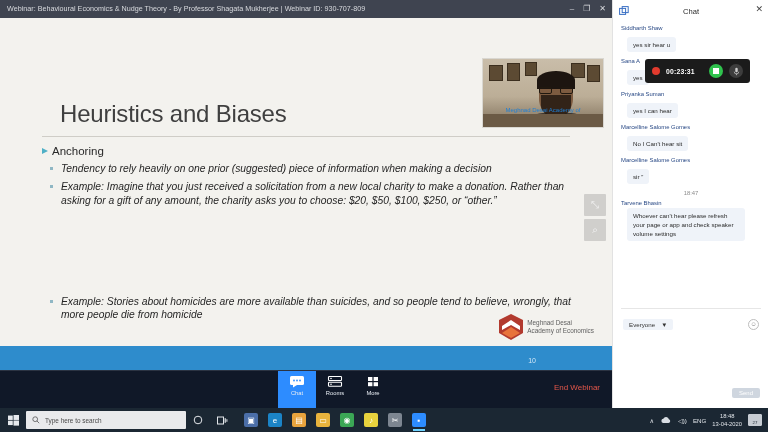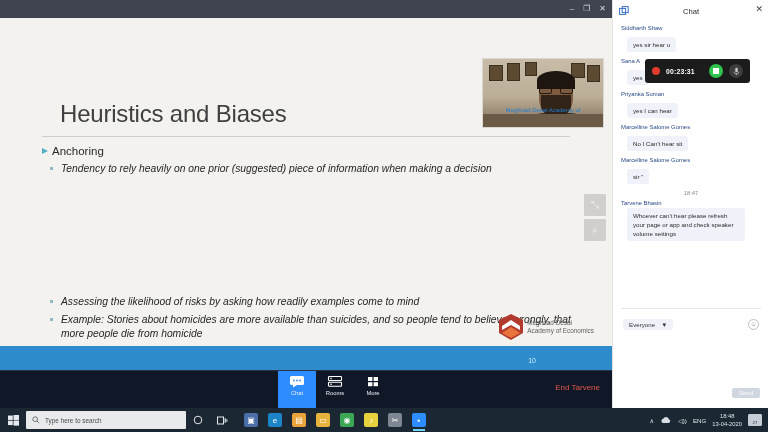--- a/index.html
+++ b/index.html
@@ -249,46 +249,47 @@
     position:relative; display:flex;align-items:flex-end;justify-content:center;
     font-size:4.4px; color:#1b2733; background:#c6ccd3;
   }
 </style>
 </head>
 <body>
 
 <div id="zoom-window">
 
   <div id="titlebar">
+    <span>Webinar: Behavioural Economics &amp; Nudge Theory - By Professor Shagata Mukherjee | Webinar ID: 930-707-809</span>
     <div id="win-controls">
       <span>–</span>
       <span>❐</span>
       <span>✕</span>
     </div>
   </div>
 
   <div id="share-area">
     <div id="slide">
 
       <div id="slide-title">Heuristics and Biases</div>
       <div id="title-rule"></div>
 
       <div class="sec" style="top:127px;">
         <div class="sec-head">
           <span class="arrow"></span>
           <span>Anchoring</span>
         </div>
         <div class="bullets">
           <div class="bullet">Tendency to rely heavily on one prior (suggested) piece of information when making a decision</div>
+          <div class="bullet">Example: Imagine that you just received a solicitation from a new local charity to make a donation. Rather than asking for a gift of any amount, the charity asks you to choose: $20, $50, $100, $250, or “other.”</div>
         </div>
       </div>
 
       <div class="sec" style="top:272px;">
         <div class="bullets">
-          <div class="bullet">Assessing the likelihood of risks by asking how readily examples come to mind</div>
           <div class="bullet">Example: Stories about homicides are more available than suicides, and so people tend to believe, wrongly, that more people die from homicide</div>
         </div>
       </div>
 
       <div id="mdae-logo">
         <svg id="mdae-mark" viewBox="0 0 24 26">
           <polygon points="12,0 24,6 24,19 12,26 0,19 0,6" fill="#b23a2e"></polygon>
           <polygon points="12,6 21,12 21,16 12,11 3,16 3,12" fill="#ffffff"></polygon>
           <polygon points="12,13 21,19 12,24 3,19" fill="#e8733b"></polygon>
         </svg>
@@ -354,21 +355,21 @@
       <div class="tb-item">
         <svg class="tb-ico" viewBox="0 0 16 13">
           <rect x="3" y="2" width="4.4" height="4" fill="#ffffff"></rect>
           <rect x="8.6" y="2" width="4.4" height="4" fill="#ffffff"></rect>
           <rect x="3" y="7.2" width="4.4" height="4" fill="#ffffff"></rect>
           <rect x="8.6" y="7.2" width="4.4" height="4" fill="#ffffff"></rect>
         </svg>
         <span>More</span>
       </div>
     </div>
-    <div id="end-webinar">End Tarvene</div>
+    <div id="end-webinar">End Webinar</div>
   </div>
 </div>
 
 <div id="chat-panel">
 
   <div id="chat-header">
     <svg id="chat-pop" viewBox="0 0 10 10">
       <rect x="0.6" y="2.4" width="6" height="6" fill="none" stroke="#3a6fc4" stroke-width="1"></rect>
       <rect x="3.2" y="0.6" width="6" height="6" fill="none" stroke="#3a6fc4" stroke-width="1"></rect>
     </svg>

